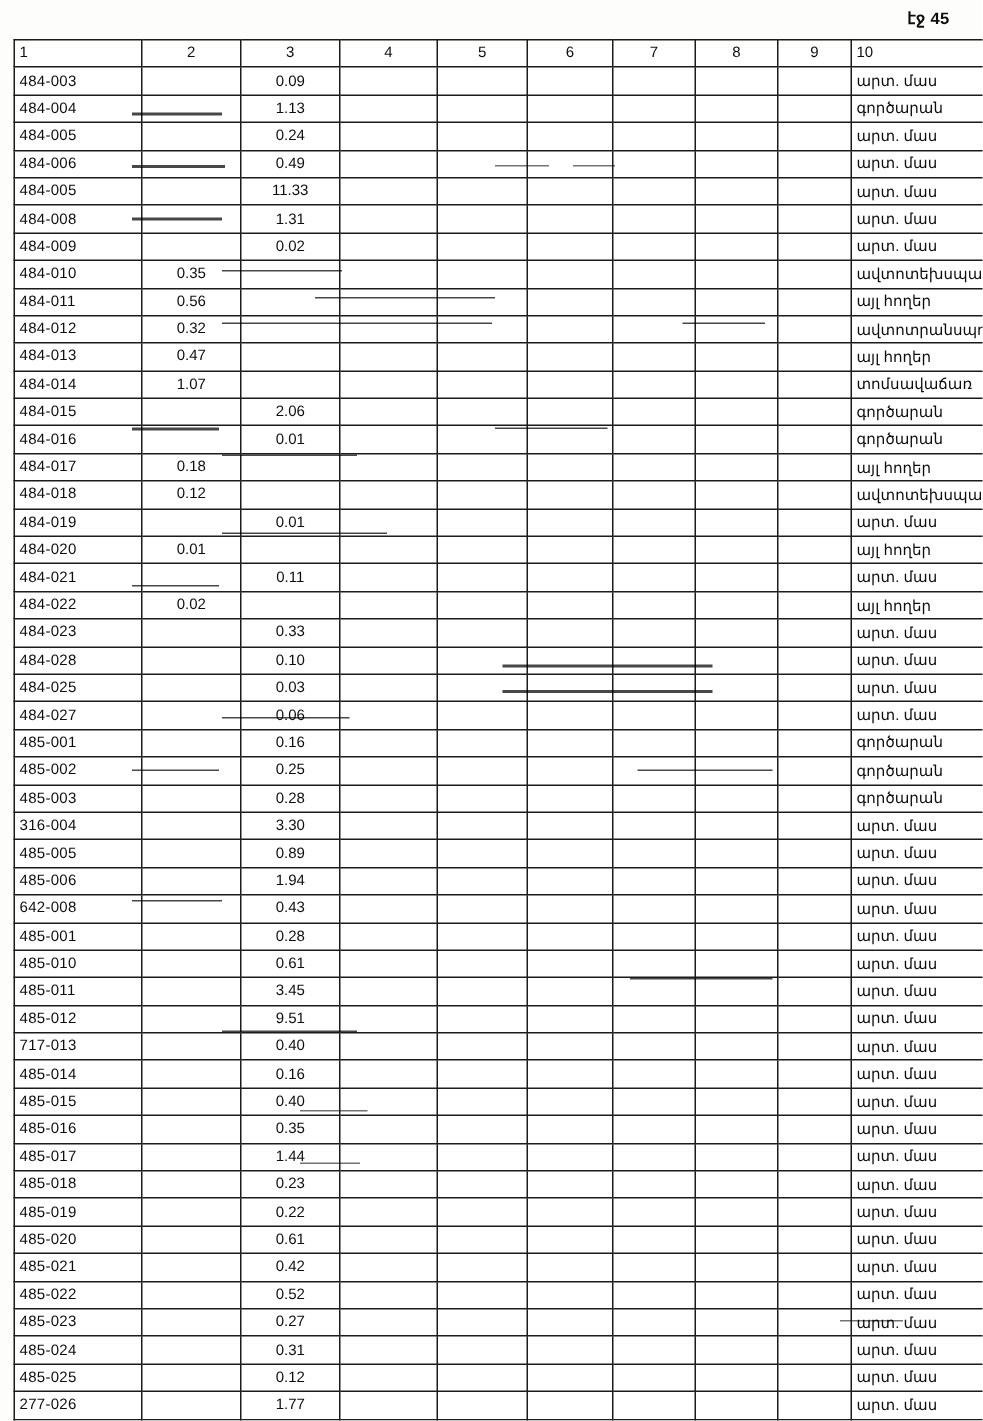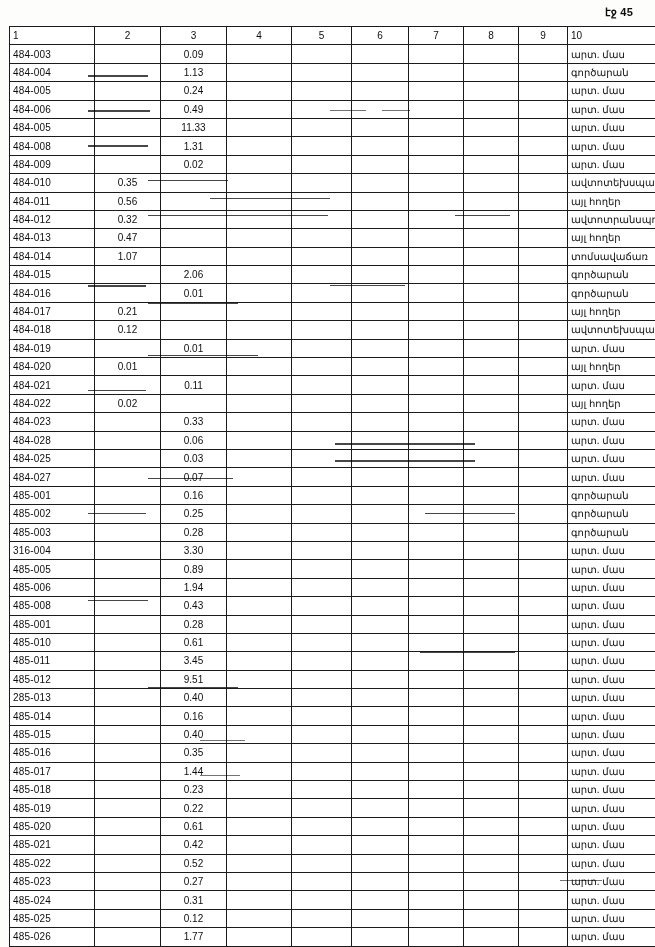--- a/index.html
+++ b/index.html
@@ -266,21 +266,21 @@
             <td class="c4"></td>
             <td class="c5"></td>
             <td class="c6"></td>
             <td class="c7"></td>
             <td class="c8"></td>
             <td class="c9"></td>
             <td class="c10 arm">գործարան</td>
           </tr>
           <tr>
             <td class="c1 code">484-017</td>
-            <td class="c2 num">0.21</td>
+            <td class="c2 num">0.18</td>
             <td class="c3 num"></td>
             <td class="c4"></td>
             <td class="c5"></td>
             <td class="c6"></td>
             <td class="c7"></td>
             <td class="c8"></td>
             <td class="c9"></td>
             <td class="c10 arm">այլ հողեր</td>
           </tr>
           <tr>
@@ -351,54 +351,54 @@
             <td class="c5"></td>
             <td class="c6"></td>
             <td class="c7"></td>
             <td class="c8"></td>
             <td class="c9"></td>
             <td class="c10 arm">արտ. մաս</td>
           </tr>
           <tr>
             <td class="c1 code">484-028</td>
             <td class="c2 num"></td>
+            <td class="c3 num">0.10</td>
+            <td class="c4"></td>
+            <td class="c5"></td>
+            <td class="c6"></td>
+            <td class="c7"></td>
+            <td class="c8"></td>
+            <td class="c9"></td>
+            <td class="c10 arm">արտ. մաս</td>
+          </tr>
+          <tr>
+            <td class="c1 code">484-025</td>
+            <td class="c2 num"></td>
+            <td class="c3 num">0.03</td>
+            <td class="c4"></td>
+            <td class="c5"></td>
+            <td class="c6"></td>
+            <td class="c7"></td>
+            <td class="c8"></td>
+            <td class="c9"></td>
+            <td class="c10 arm">արտ. մաս</td>
+          </tr>
+          <tr>
+            <td class="c1 code">484-027</td>
+            <td class="c2 num"></td>
             <td class="c3 num">0.06</td>
             <td class="c4"></td>
             <td class="c5"></td>
             <td class="c6"></td>
             <td class="c7"></td>
             <td class="c8"></td>
             <td class="c9"></td>
             <td class="c10 arm">արտ. մաս</td>
           </tr>
           <tr>
-            <td class="c1 code">484-025</td>
-            <td class="c2 num"></td>
-            <td class="c3 num">0.03</td>
-            <td class="c4"></td>
-            <td class="c5"></td>
-            <td class="c6"></td>
-            <td class="c7"></td>
-            <td class="c8"></td>
-            <td class="c9"></td>
-            <td class="c10 arm">արտ. մաս</td>
-          </tr>
-          <tr>
-            <td class="c1 code">484-027</td>
-            <td class="c2 num"></td>
-            <td class="c3 num">0.07</td>
-            <td class="c4"></td>
-            <td class="c5"></td>
-            <td class="c6"></td>
-            <td class="c7"></td>
-            <td class="c8"></td>
-            <td class="c9"></td>
-            <td class="c10 arm">արտ. մաս</td>
-          </tr>
-          <tr>
             <td class="c1 code">485-001</td>
             <td class="c2 num"></td>
             <td class="c3 num">0.16</td>
             <td class="c4"></td>
             <td class="c5"></td>
             <td class="c6"></td>
             <td class="c7"></td>
             <td class="c8"></td>
             <td class="c9"></td>
             <td class="c10 arm">գործարան</td>
@@ -457,21 +457,21 @@
             <td class="c3 num">1.94</td>
             <td class="c4"></td>
             <td class="c5"></td>
             <td class="c6"></td>
             <td class="c7"></td>
             <td class="c8"></td>
             <td class="c9"></td>
             <td class="c10 arm">արտ. մաս</td>
           </tr>
           <tr>
-            <td class="c1 code">485-008</td>
+            <td class="c1 code">642-008</td>
             <td class="c2 num"></td>
             <td class="c3 num">0.43</td>
             <td class="c4"></td>
             <td class="c5"></td>
             <td class="c6"></td>
             <td class="c7"></td>
             <td class="c8"></td>
             <td class="c9"></td>
             <td class="c10 arm">արտ. մաս</td>
           </tr>
@@ -517,21 +517,21 @@
             <td class="c3 num">9.51</td>
             <td class="c4"></td>
             <td class="c5"></td>
             <td class="c6"></td>
             <td class="c7"></td>
             <td class="c8"></td>
             <td class="c9"></td>
             <td class="c10 arm">արտ. մաս</td>
           </tr>
           <tr>
-            <td class="c1 code">285-013</td>
+            <td class="c1 code">717-013</td>
             <td class="c2 num"></td>
             <td class="c3 num">0.40</td>
             <td class="c4"></td>
             <td class="c5"></td>
             <td class="c6"></td>
             <td class="c7"></td>
             <td class="c8"></td>
             <td class="c9"></td>
             <td class="c10 arm">արտ. մաս</td>
           </tr>
@@ -673,21 +673,21 @@
             <td class="c3 num">0.12</td>
             <td class="c4"></td>
             <td class="c5"></td>
             <td class="c6"></td>
             <td class="c7"></td>
             <td class="c8"></td>
             <td class="c9"></td>
             <td class="c10 arm">արտ. մաս</td>
           </tr>
           <tr>
-            <td class="c1 code">485-026</td>
+            <td class="c1 code">277-026</td>
             <td class="c2 num"></td>
             <td class="c3 num">1.77</td>
             <td class="c4"></td>
             <td class="c5"></td>
             <td class="c6"></td>
             <td class="c7"></td>
             <td class="c8"></td>
             <td class="c9"></td>
             <td class="c10 arm">արտ. մաս</td>
           </tr>

